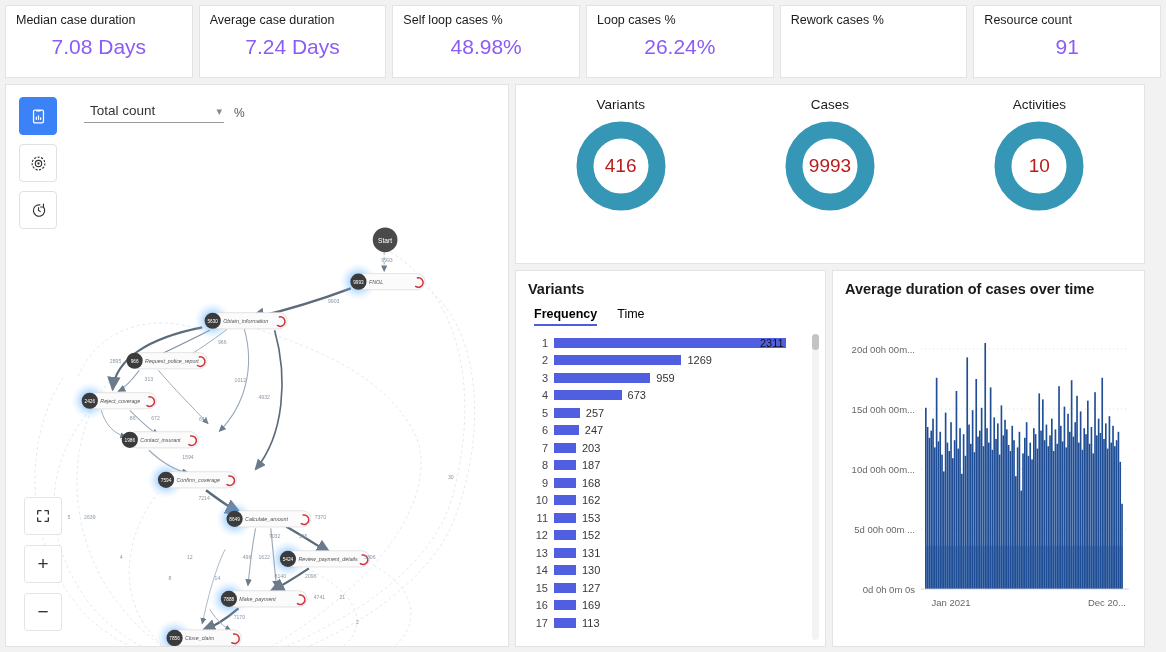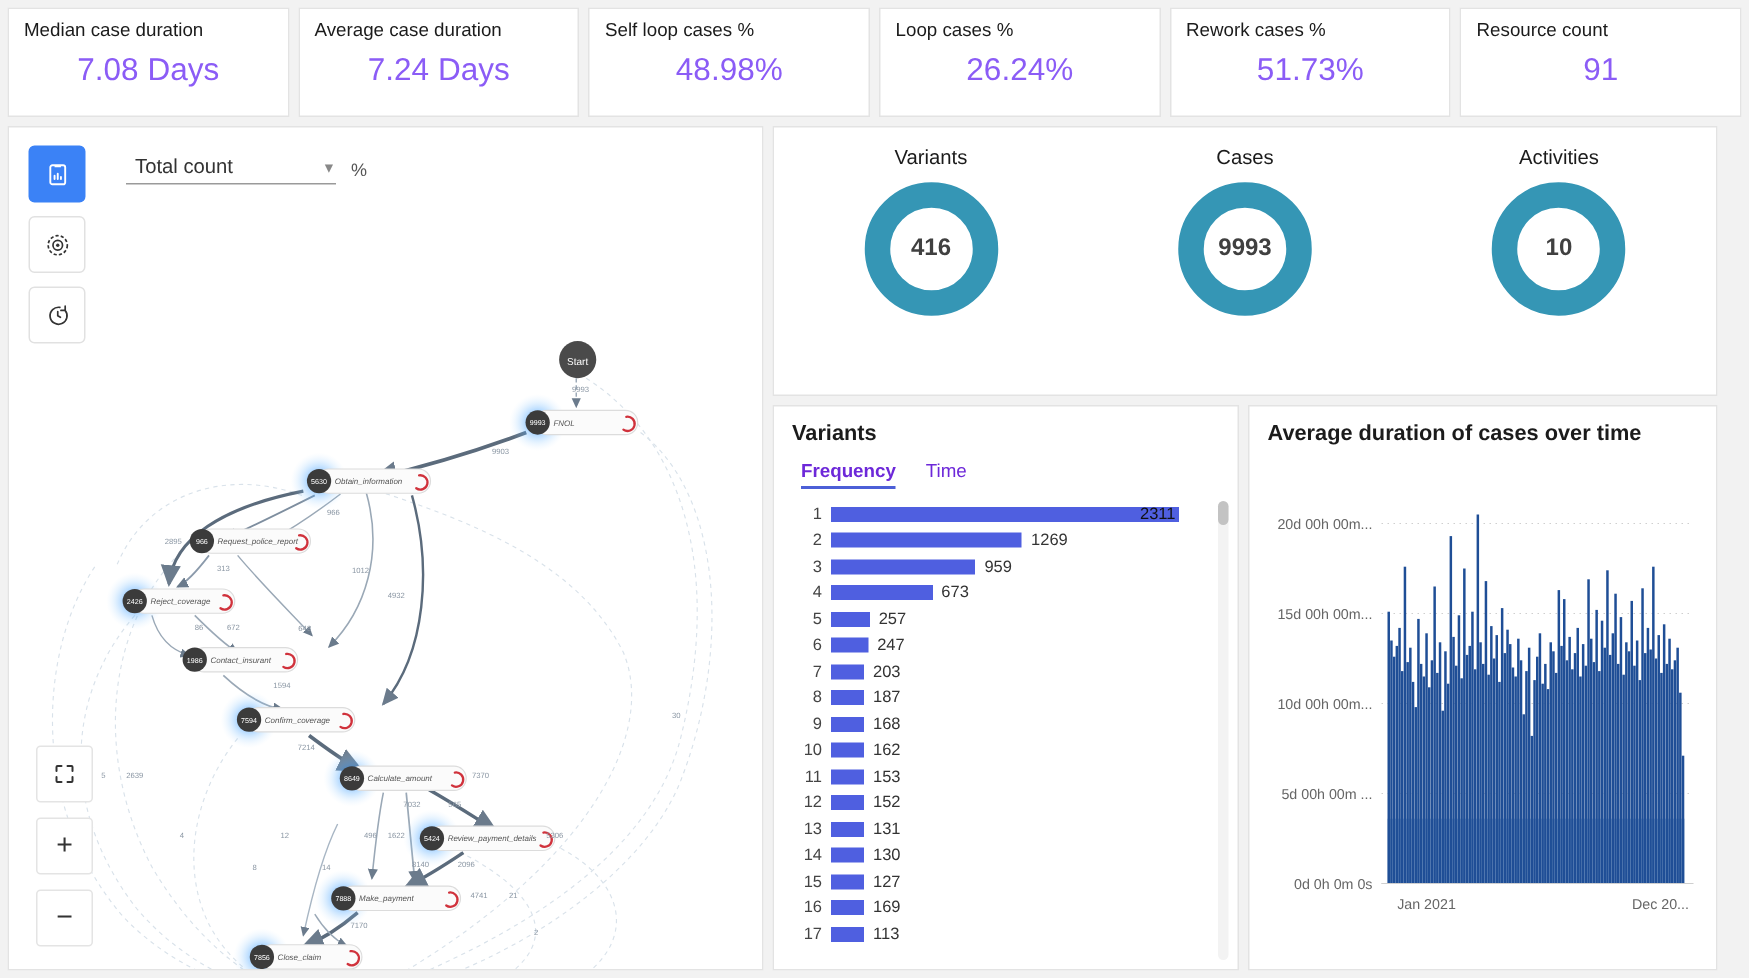--- a/index.html
+++ b/index.html
@@ -48,28 +48,28 @@
 
   svg.graph { position:absolute; inset:0; width:100%; height:100%; }
 
   
   .donut-panel { height:180px; display:flex; padding-top:12px; }
   .donut-cell { flex:1; display:flex; flex-direction:column; align-items:center; }
   .donut-title { font-size:13.5px; color:#1b1b1b; margin-bottom:6px; }
   .donut { position:relative; width:96px; height:96px; }
   .donut-num {
     position:absolute; inset:0; display:flex; align-items:center; justify-content:center;
-    font-size:16px; color:#404040;font-weight:bold;
+    font-size:19px; color:#b91c1c;
   }
 
   .lower-row { flex:1; display:flex; gap:6px; }
   .variants-panel { width:311px; padding:10px 0 0 0; display:flex; flex-direction:column; }
   .panel-title { font-size:14.5px; font-weight:bold; color:#1b1b1b; padding:0 12px; }
   .tabs { display:flex; gap:20px; padding:10px 12px 0 18px; }
-  .tab { font-size:12.5px; color:#6d28d9; padding-bottom:3px; }
+  .tab { font-size:12.5px; color:#000000; padding-bottom:3px; }
   .tab.active { border-bottom:2px solid #4c5fd7; font-weight:bold; }
   .var-list { flex:1; overflow:hidden; position:relative; padding:8px 0 0 0; }
   .var-row { display:flex; align-items:center; height:17.5px; padding-left:10px; }
   .var-idx { width:22px; text-align:right; font-size:11px; color:#444; margin-right:6px; }
   .var-bar { height:10px; background:#4f5fe0; }
   .var-val { font-size:11px; color:#333; margin-left:6px; }
   .var-val.inside { margin-left:-26px; color:#111; }
   .scrollbar { position:absolute; right:6px; top:8px; bottom:6px; width:7px; background:#f3f3f3; border-radius:4px;}
   .thumb { width:7px; height:16px; background:#c3c3c3; border-radius:4px; }
 
@@ -90,21 +90,20 @@
   <div class="kpi-card">
     <div class="kpi-label">Self loop cases %</div>
     <div class="kpi-value">48.98%</div>
   </div>
   <div class="kpi-card">
     <div class="kpi-label">Loop cases %</div>
     <div class="kpi-value">26.24%</div>
   </div>
   <div class="kpi-card">
     <div class="kpi-label">Rework cases %</div>
-    <div class="kpi-value">51.73%</div>
   </div>
   <div class="kpi-card">
     <div class="kpi-label">Resource count</div>
     <div class="kpi-value">91</div>
   </div>
 </div>
 
 <div class="body-row">
 
   <div class="left-col">

